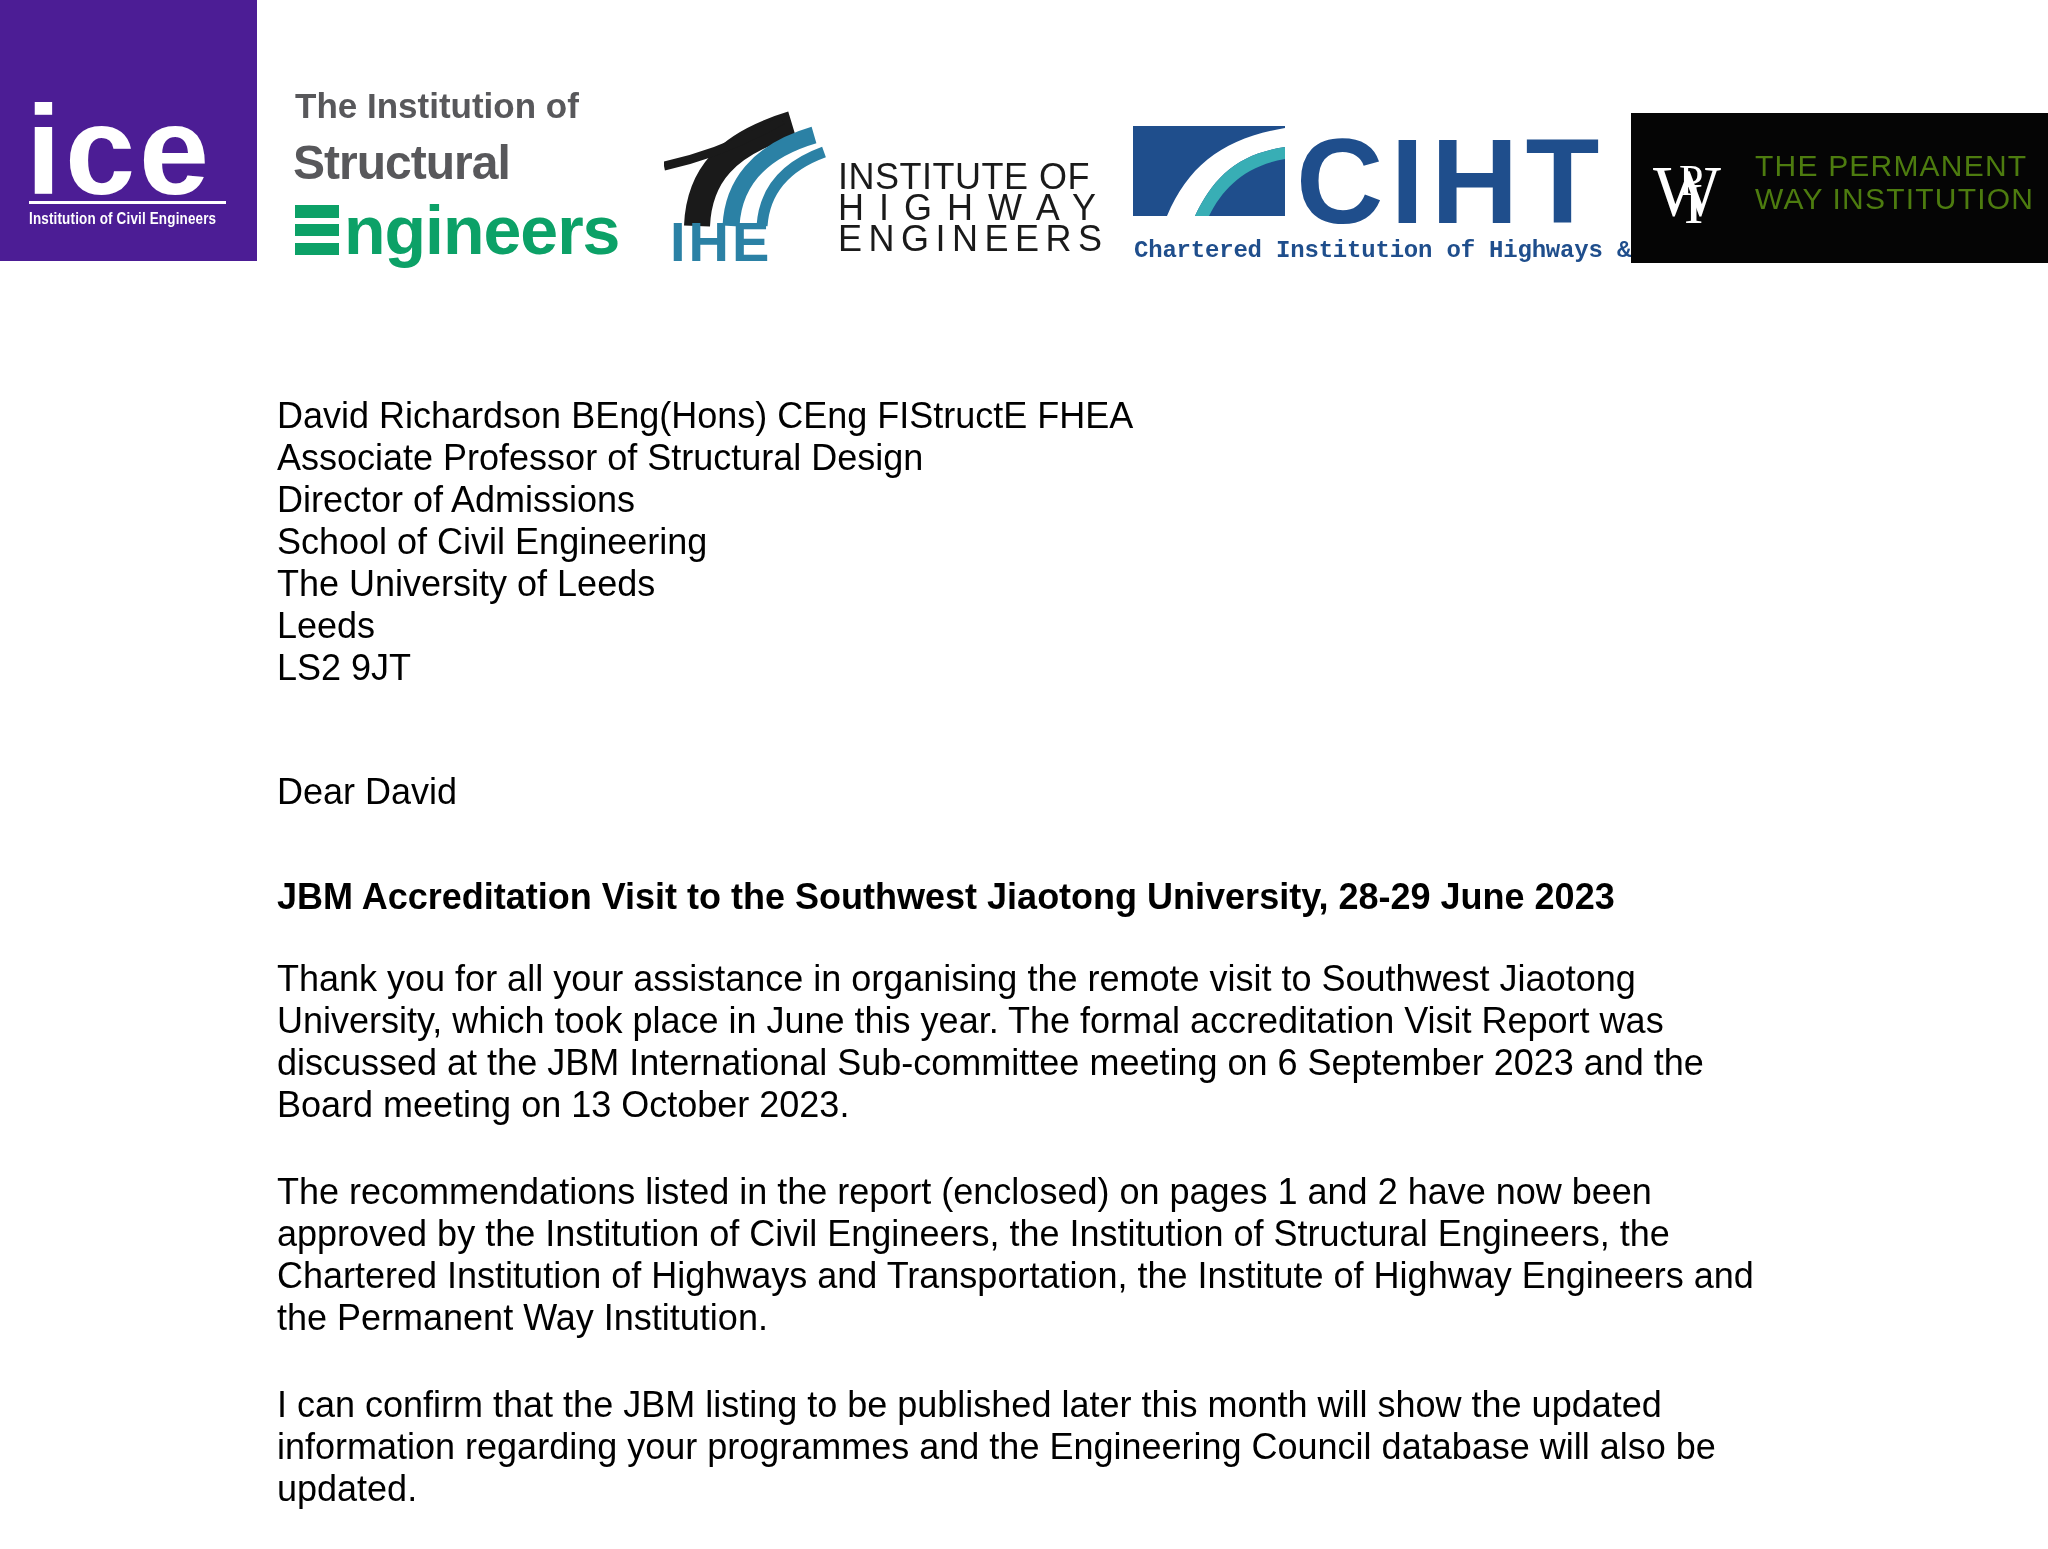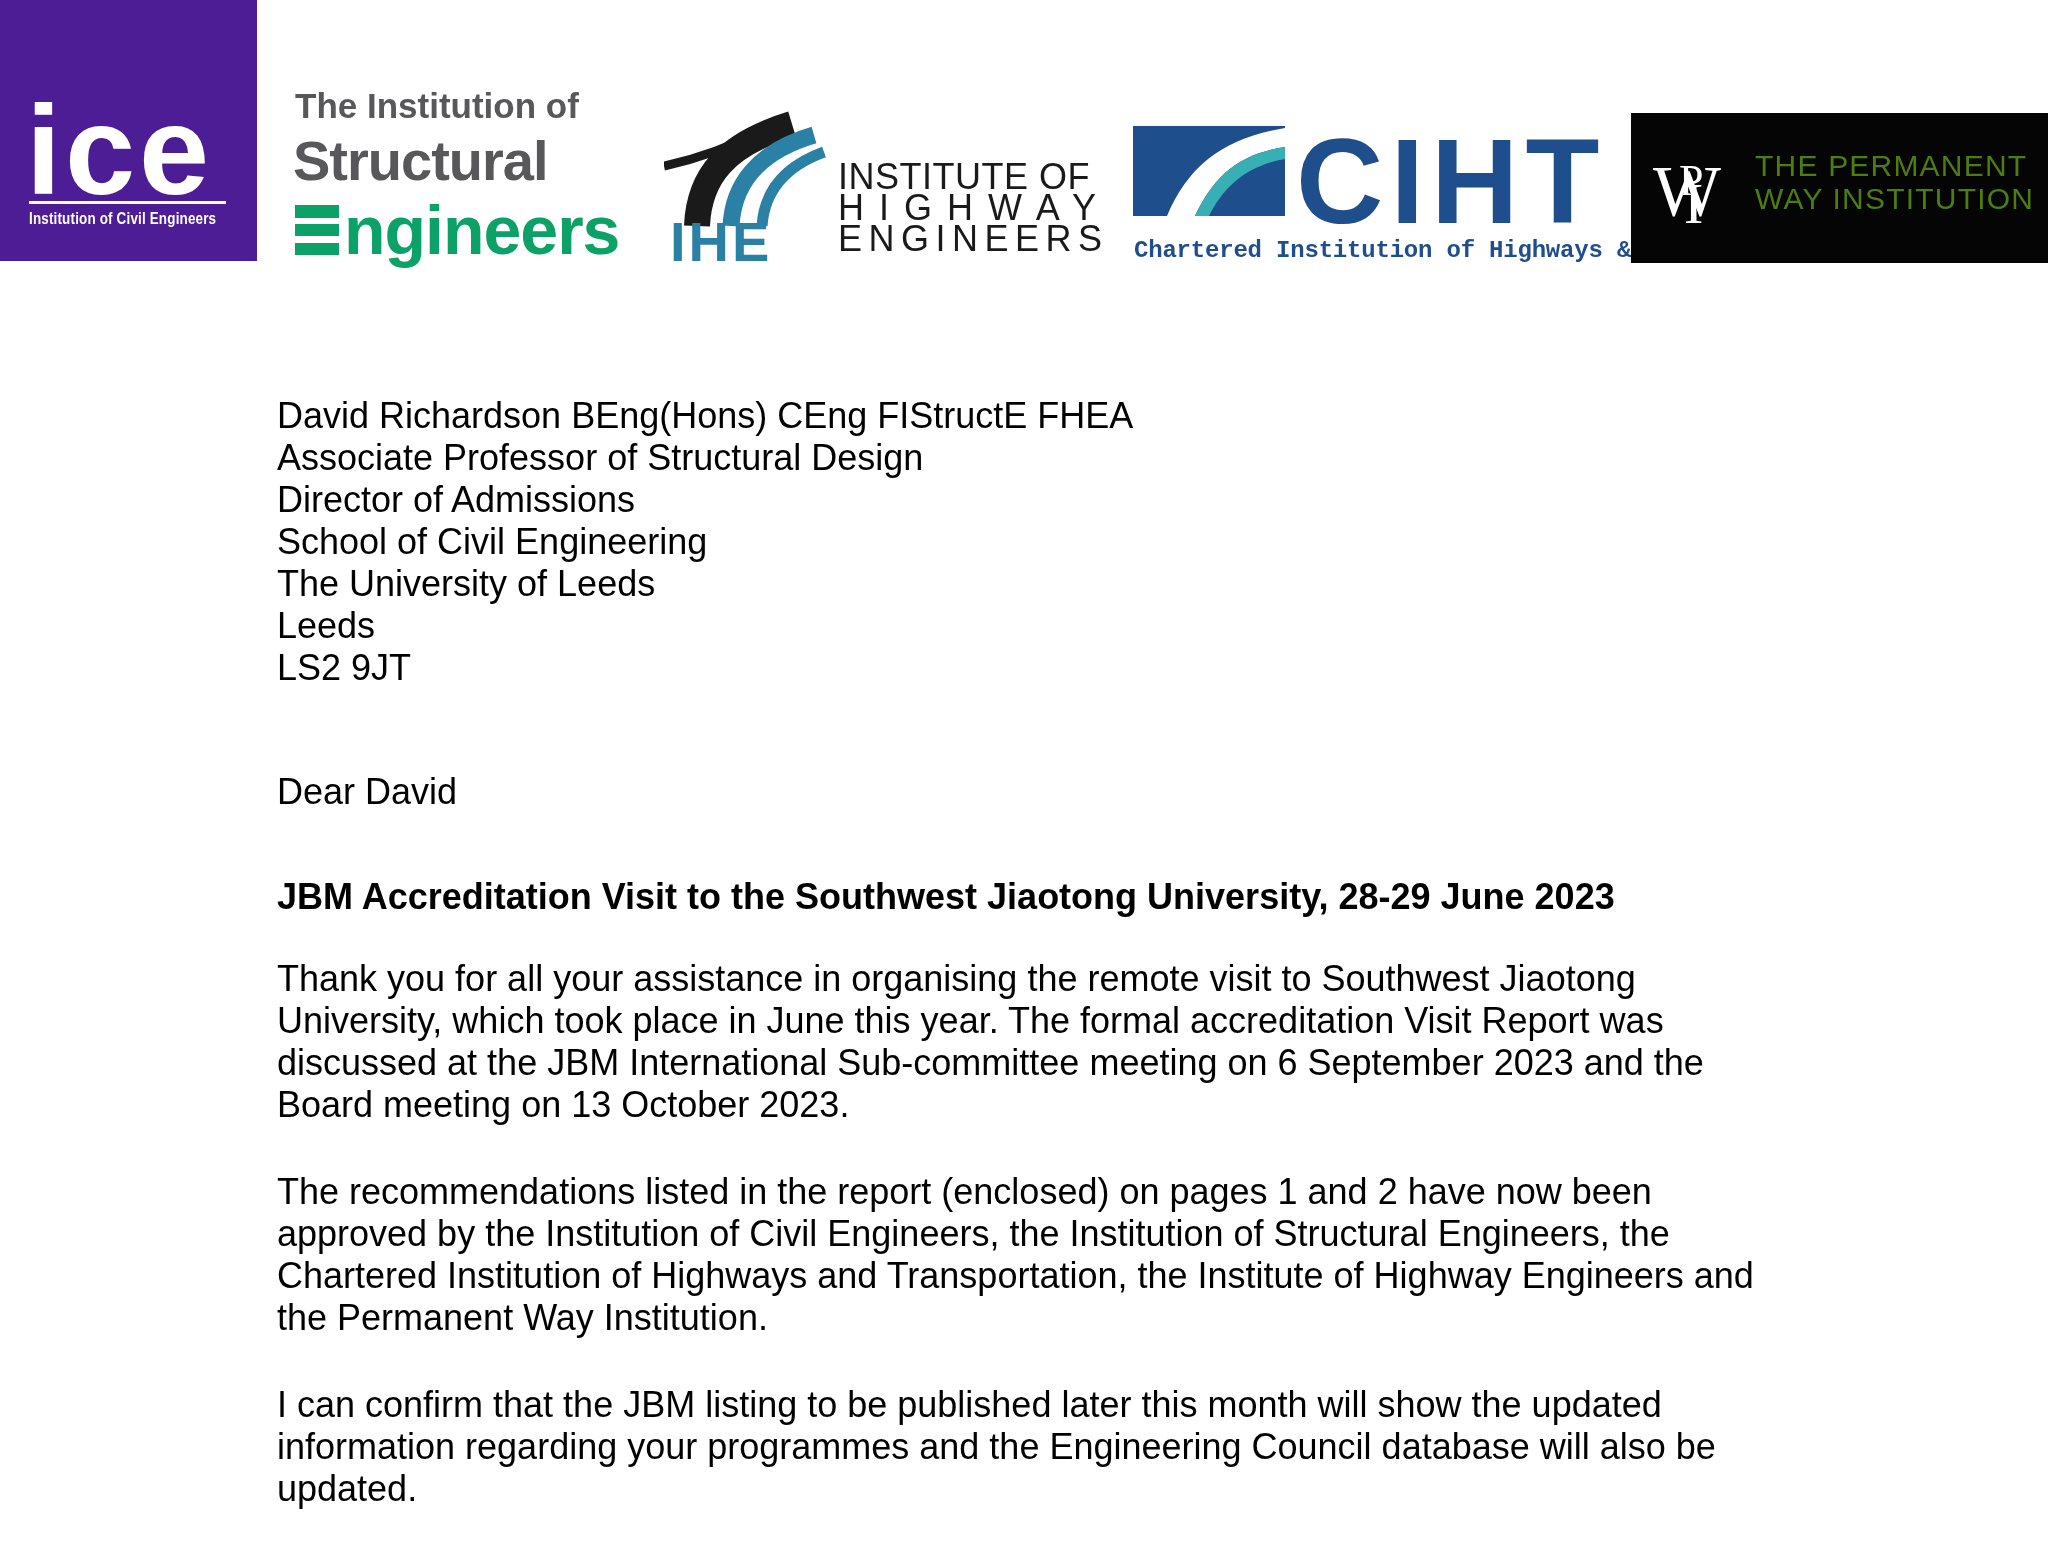--- a/index.html
+++ b/index.html
@@ -17,21 +17,21 @@
     font-size:126px;line-height:1;letter-spacing:4px;
   }
   .ice-rule{position:absolute;left:29px;top:201px;width:197px;height:3px;background:#fff;}
   .ice-sub{
     position:absolute;left:29px;top:210px;color:#fff;font-weight:bold;font-size:16px;
     white-space:nowrap;transform:scaleX(0.84);transform-origin:left top;letter-spacing:0.2px;
   }
 
   
   .is-l1{position:absolute;left:295px;top:88px;font-size:35px;font-weight:bold;color:#58585B;line-height:1;}
-  .is-l2{position:absolute;left:293px;top:133px;font-size:56px;font-weight:bold;color:#58585B;line-height:1;letter-spacing:-1px;}
+  .is-l2{position:absolute;left:293px;top:139px;font-size:48px;font-weight:bold;color:#58585B;line-height:1;letter-spacing:-1px;}
   .is-l3{position:absolute;left:295px;top:196px;font-size:68px;font-weight:bold;color:#0CA167;line-height:1;letter-spacing:-1px;white-space:nowrap;}
   .ebars{display:inline-block;width:44px;height:50px;margin-right:5px;vertical-align:-1px;}
   .ebars i{display:block;width:44px;height:12.5px;background:#0CA167;margin-bottom:6.3px;}
   .ebars i:last-child{margin-bottom:0;}
 
   
   .ihe-svg{position:absolute;left:664px;top:104px;}
   .ihe-lines{position:absolute;left:838px;top:161px;color:#1A1A1A;font-weight:normal;font-size:36px;line-height:31px;white-space:nowrap;}
   .ihe-l1{letter-spacing:0.5px;}
   .ihe-l2{letter-spacing:15px;}

